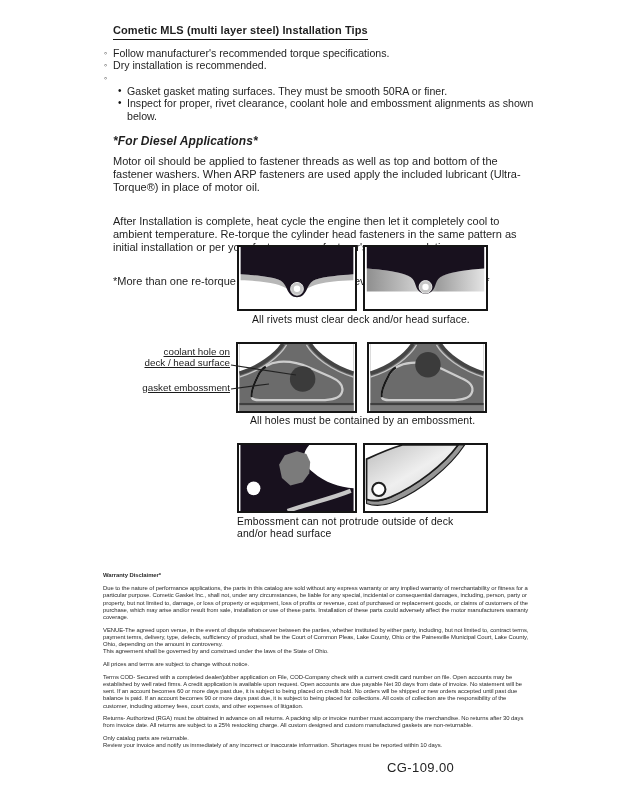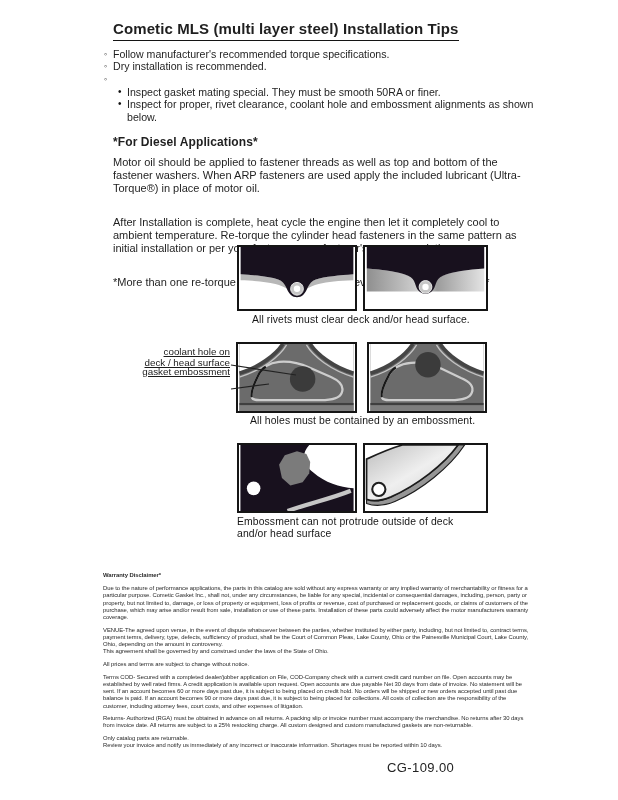--- a/index.html
+++ b/index.html
@@ -6,28 +6,28 @@
   body{
     width:618px;height:800px;position:relative;overflow:hidden;
     background:#ffffff;
     font-family:"Liberation Sans","DejaVu Sans",sans-serif;
     color:var(--ink,#1f1f1f);
     -webkit-font-smoothing:antialiased;
   }
   .col{position:absolute;left:104px;top:20px;width:436px;}
   .doc-title{
     display:inline-block;margin:0 0 7px 9px;
-    font-size:15px;font-weight:bold;letter-spacing:.1px;
+    font-size:11px;font-weight:bold;letter-spacing:.1px;
     border-bottom:1.6px solid #141414;padding-bottom:2.5px;
   }
   .bullets{font-size:10.6px;line-height:12.7px;}
   .b-row{display:flex;}
   .b-marker{width:9px;flex:0 0 9px;font-size:9px;line-height:12.7px;color:#333;}
   .sub .b-marker{margin-left:14px;font-size:10px;color:#111;}
-  .sec-h{margin:11px 0 0 9px;font-size:12px;font-weight:bold;letter-spacing:.1px;}
+  .sec-h{margin:11px 0 0 9px;font-size:12px;font-weight:bold;letter-spacing:.1px;font-style:italic;}
   .para{margin:7px 0 0 9px;font-size:11px;line-height:13.1px;width:418px;}
   .para.gap{margin-top:21px;}
 
   .dg-label{
     position:absolute;font-size:12.5px;font-weight:bold;letter-spacing:.4px;
     text-align:center;color:#1b1b1b;margin-top:48px;
   }
   .dg-box{position:absolute;border:2.5px solid #151515;box-sizing:border-box;background:#fff;}
   .dg-caption{position:absolute;font-size:10.4px;line-height:11.5px;color:#161616;letter-spacing:.1px;}
   .callout{
@@ -55,21 +55,21 @@
     </div>
     <div class="b-row">
       <span class="b-marker">◦</span>
       <span>Dry installation is recommended.</span>
     </div>
     <div class="b-row">
       <span class="b-marker">◦</span>
     </div>
     <div class="b-row sub">
       <span class="b-marker">•</span>
-      <span>Inspect gasket mating special.  They must be smooth 50RA or finer.</span>
+      <span>Gasket gasket mating surfaces.  They must be smooth 50RA or finer.</span>
     </div>
     <div class="b-row sub">
       <span class="b-marker">•</span>
       <span>Inspect for proper, rivet clearance, coolant hole and embossment alignments as shown below.</span>
     </div>
   </div>
 
   <h2 class="sec-h">*For Diesel Applications*</h2>
   <p class="para">Motor oil should be applied to fastener threads as well as top and bottom of the fastener washers. When ARP fasteners are used apply the included lubricant (Ultra-Torque®) in place of motor oil.</p>
   <p class="para gap">After Installation is complete, heat cycle the engine then let it completely cool to ambient temperature. Re-torque the cylinder head fasteners in the same pattern as initial installation or per your fastener manufacturer's recommendations.</p>
@@ -105,21 +105,21 @@
 
 <div class="dg-caption" style="left:237px;top:314px;margin-left:15px;">All rivets must clear deck and/or head surface.</div>
 
 <div class="dg-label" style="left:236px;top:329px;width:121px;">RIGHT</div>
 <div class="dg-label" style="left:367px;top:329px;width:120px;">WRONG</div>
 
 <div class="callout" style="left:96px;top:346px;">
   <span>coolant hole on</span><br>
   <span>deck / head surface</span>
 </div>
-<div class="callout" style="left:96px;top:366px;">gasket embossment</div>
+<div class="callout" style="left:96px;top:382px;">gasket embossment</div>
 
 <svg class="leader" style="left:112px;top:342px;z-index:5;" width="190" height="52" viewBox="0 0 190 52">
   <line x1="119" y1="23" x2="184" y2="33" stroke="#222" stroke-width="1.2"></line>
   <line x1="119" y1="47" x2="157" y2="42" stroke="#222" stroke-width="1.2"></line>
 </svg>
 
 <svg class="dg-box" style="left:236px;top:342px;" width="121" height="71" viewBox="0 0 121 71">
   <rect x="0" y="0" width="121" height="71" style="fill:var(--diagram-gray,#6b6b6b)"></rect>
   <path d="M0,0 H46 C39,11 21,25 0,31 Z" fill="#ffffff"></path>
   <path d="M46,0 C39,11 21,25 0,31" stroke="#454545" stroke-width="4" fill="none"></path>

